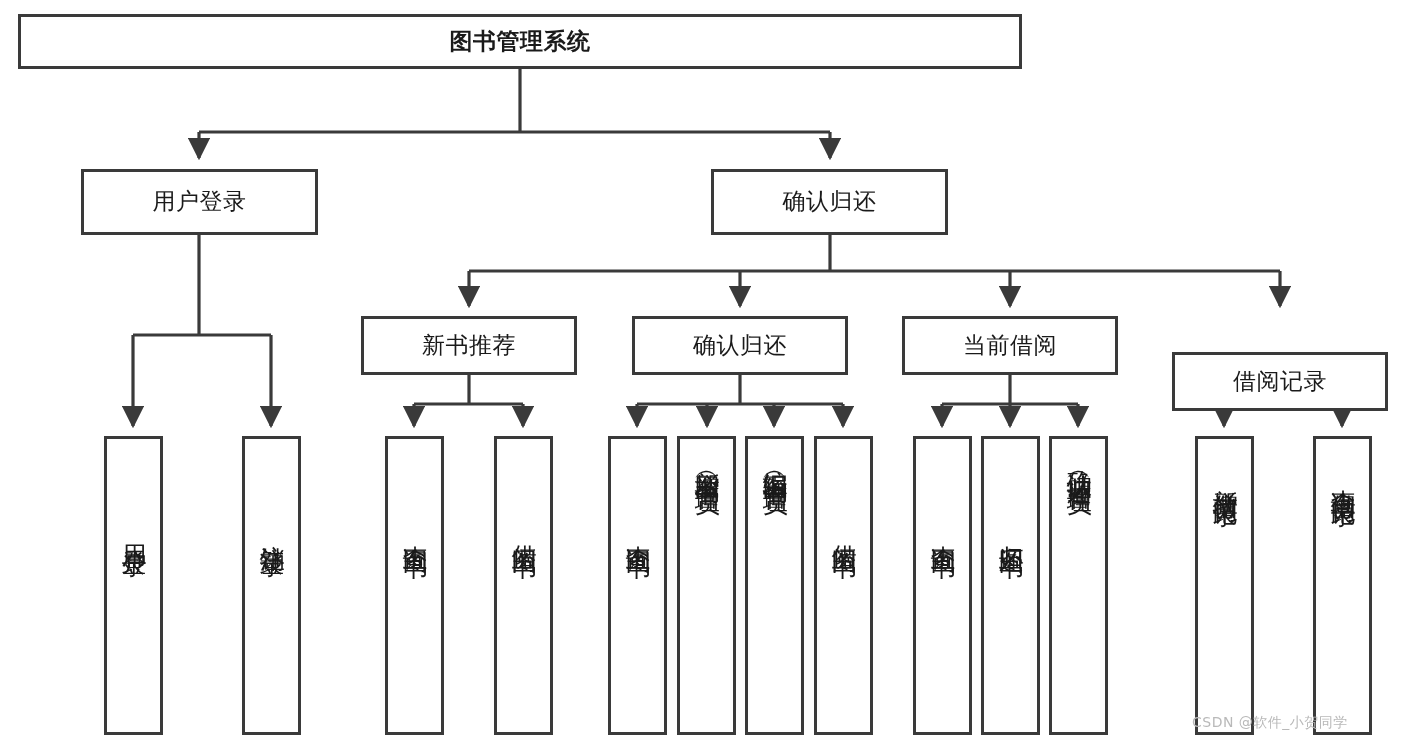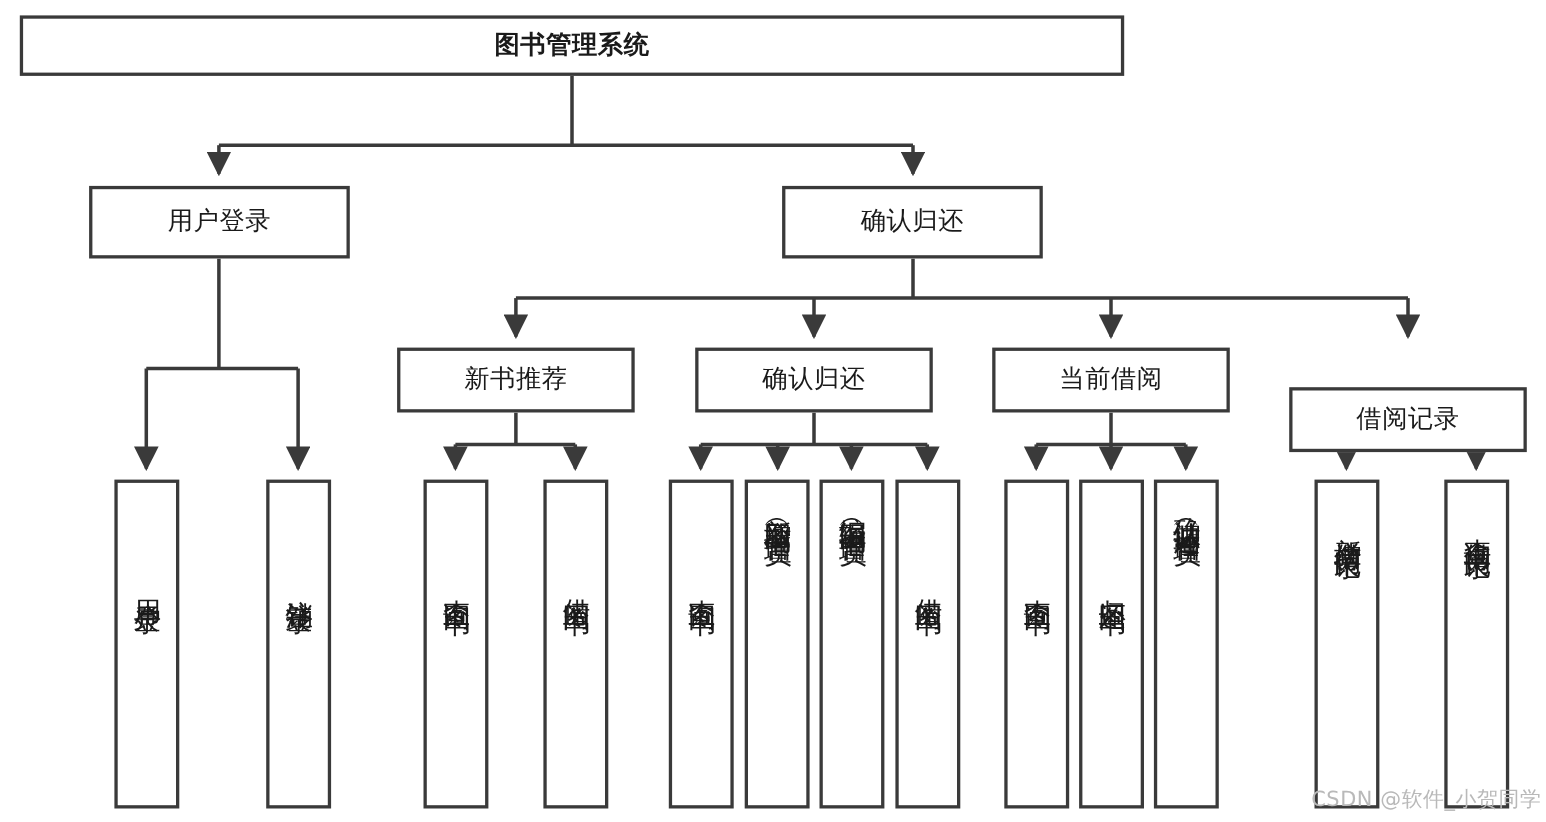--- a/index.html
+++ b/index.html
@@ -61,21 +61,21 @@
   }
   .v-node.pad-small .node-label {
     margin-top: 28px;
   }
   .v-node.pad-top .node-label {
     margin-top: 10px;
   }
   .watermark {
     position: absolute;
     color: #b9b9b9;
-    font-size: 19px;
+    font-size: 14px;
     white-space: nowrap;
     letter-spacing: 0.5px;
   }
 </style>
 </head>
 <body>
 
 <div id="canvas">
 
   <svg class="edges" viewBox="0 0 1405 747" xmlns="http://www.w3.org/2000/svg">

